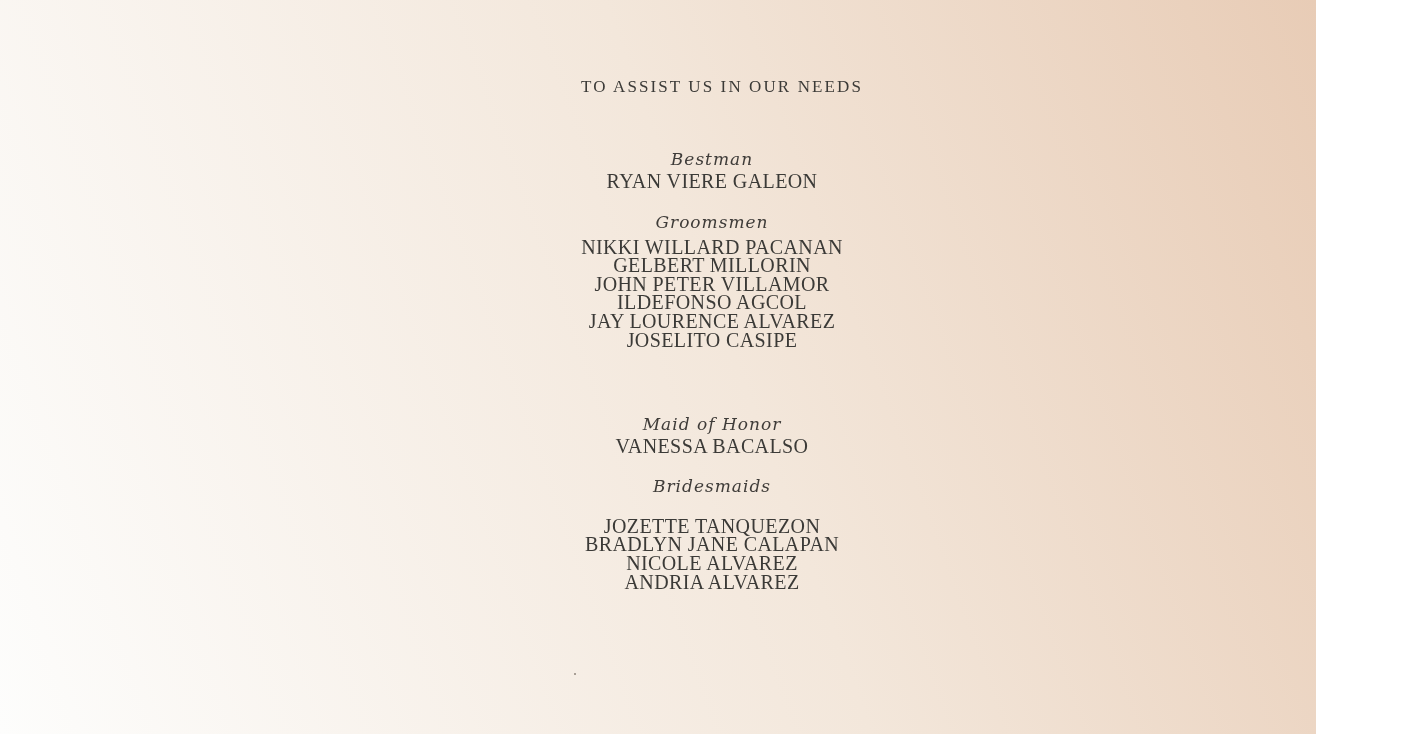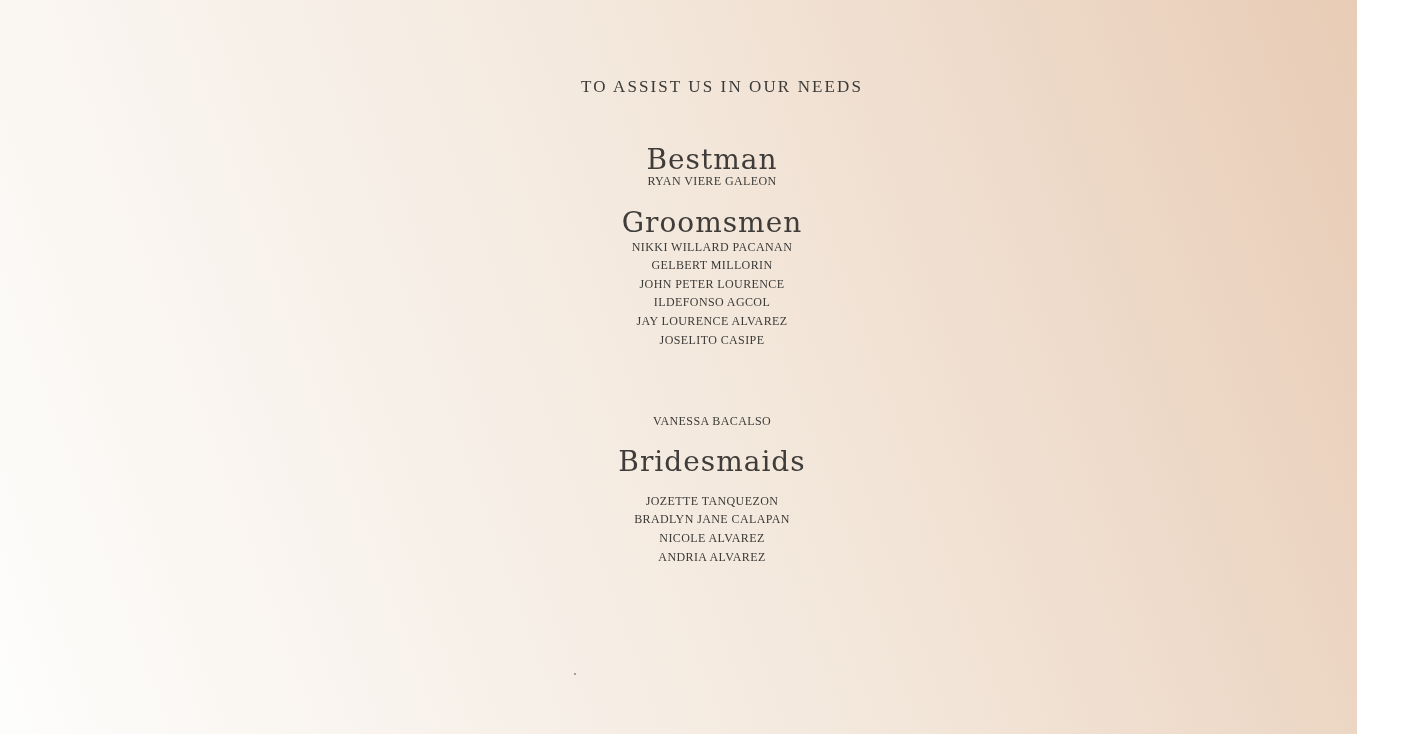--- a/index.html
+++ b/index.html
@@ -7,21 +7,20 @@
     padding: 0;
   }
   .page {
     position: relative;
     width: 1316px;
     height: 734px;
     overflow: hidden;
     background: linear-gradient(70deg, var(--bg-start, #fdfdfc) 0%, var(--bg-mid, #f3e7db) 55%, var(--bg-end, #e8ccb6) 100%);
     font-family: "Liberation Serif", "DejaVu Serif", serif;
     color: var(--ink, #3b3a37);
-    padding-left: 41px;
   }
   .program {
     position: absolute;
     top: 0;
     left: 512px;
     width: 400px;
     text-align: center;
   }
   .page-title {
     padding-top: 78px;
@@ -33,28 +32,29 @@
     text-transform: uppercase;
     white-space: nowrap;
   }
   .group { margin: 0; }
   .group-bestman    { margin-top: 51px; }
   .group-groomsmen  { margin-top: 19px; }
   .group-maidofhonor{ margin-top: 63px; }
   .group-bridesmaids{ margin-top: 18px; }
   .script-heading {
     font-family: "DejaVu Serif", "Liberation Serif", serif;
-    font-size: 28px;
+    font-style: italic;
+    font-size: 17px;
     line-height: 25px;
     letter-spacing: 1px;
     color: #3f3c39;
     white-space: nowrap;
   }
   .names {
-    font-size: 12px;
+    font-size: 20px;
     line-height: 18.6px;
     letter-spacing: 0.4px;
   }
   .group-groomsmen .names   { margin-top: 3px; }
   .group-bridesmaids .names { margin-top: 18px; }
   .name { white-space: nowrap; }
   .speck {
     position: absolute;
     left: 574px;
     top: 673px;
@@ -77,28 +77,29 @@
       <div class="names">
         <div class="name">RYAN VIERE GALEON</div>
       </div>
     </div>
 
     <div class="group group-groomsmen">
       <div class="script-heading">Groomsmen</div>
       <div class="names">
         <div class="name">NIKKI WILLARD PACANAN</div>
         <div class="name">GELBERT MILLORIN</div>
-        <div class="name">JOHN PETER LOURENCE</div>
+        <div class="name">JOHN PETER VILLAMOR</div>
         <div class="name">ILDEFONSO AGCOL</div>
         <div class="name">JAY LOURENCE ALVAREZ</div>
         <div class="name">JOSELITO CASIPE</div>
       </div>
     </div>
 
     <div class="group group-maidofhonor">
+      <div class="script-heading">Maid of Honor</div>
       <div class="names">
         <div class="name">VANESSA BACALSO</div>
       </div>
     </div>
 
     <div class="group group-bridesmaids">
       <div class="script-heading">Bridesmaids</div>
       <div class="names">
         <div class="name">JOZETTE TANQUEZON</div>
         <div class="name">BRADLYN JANE CALAPAN</div>

